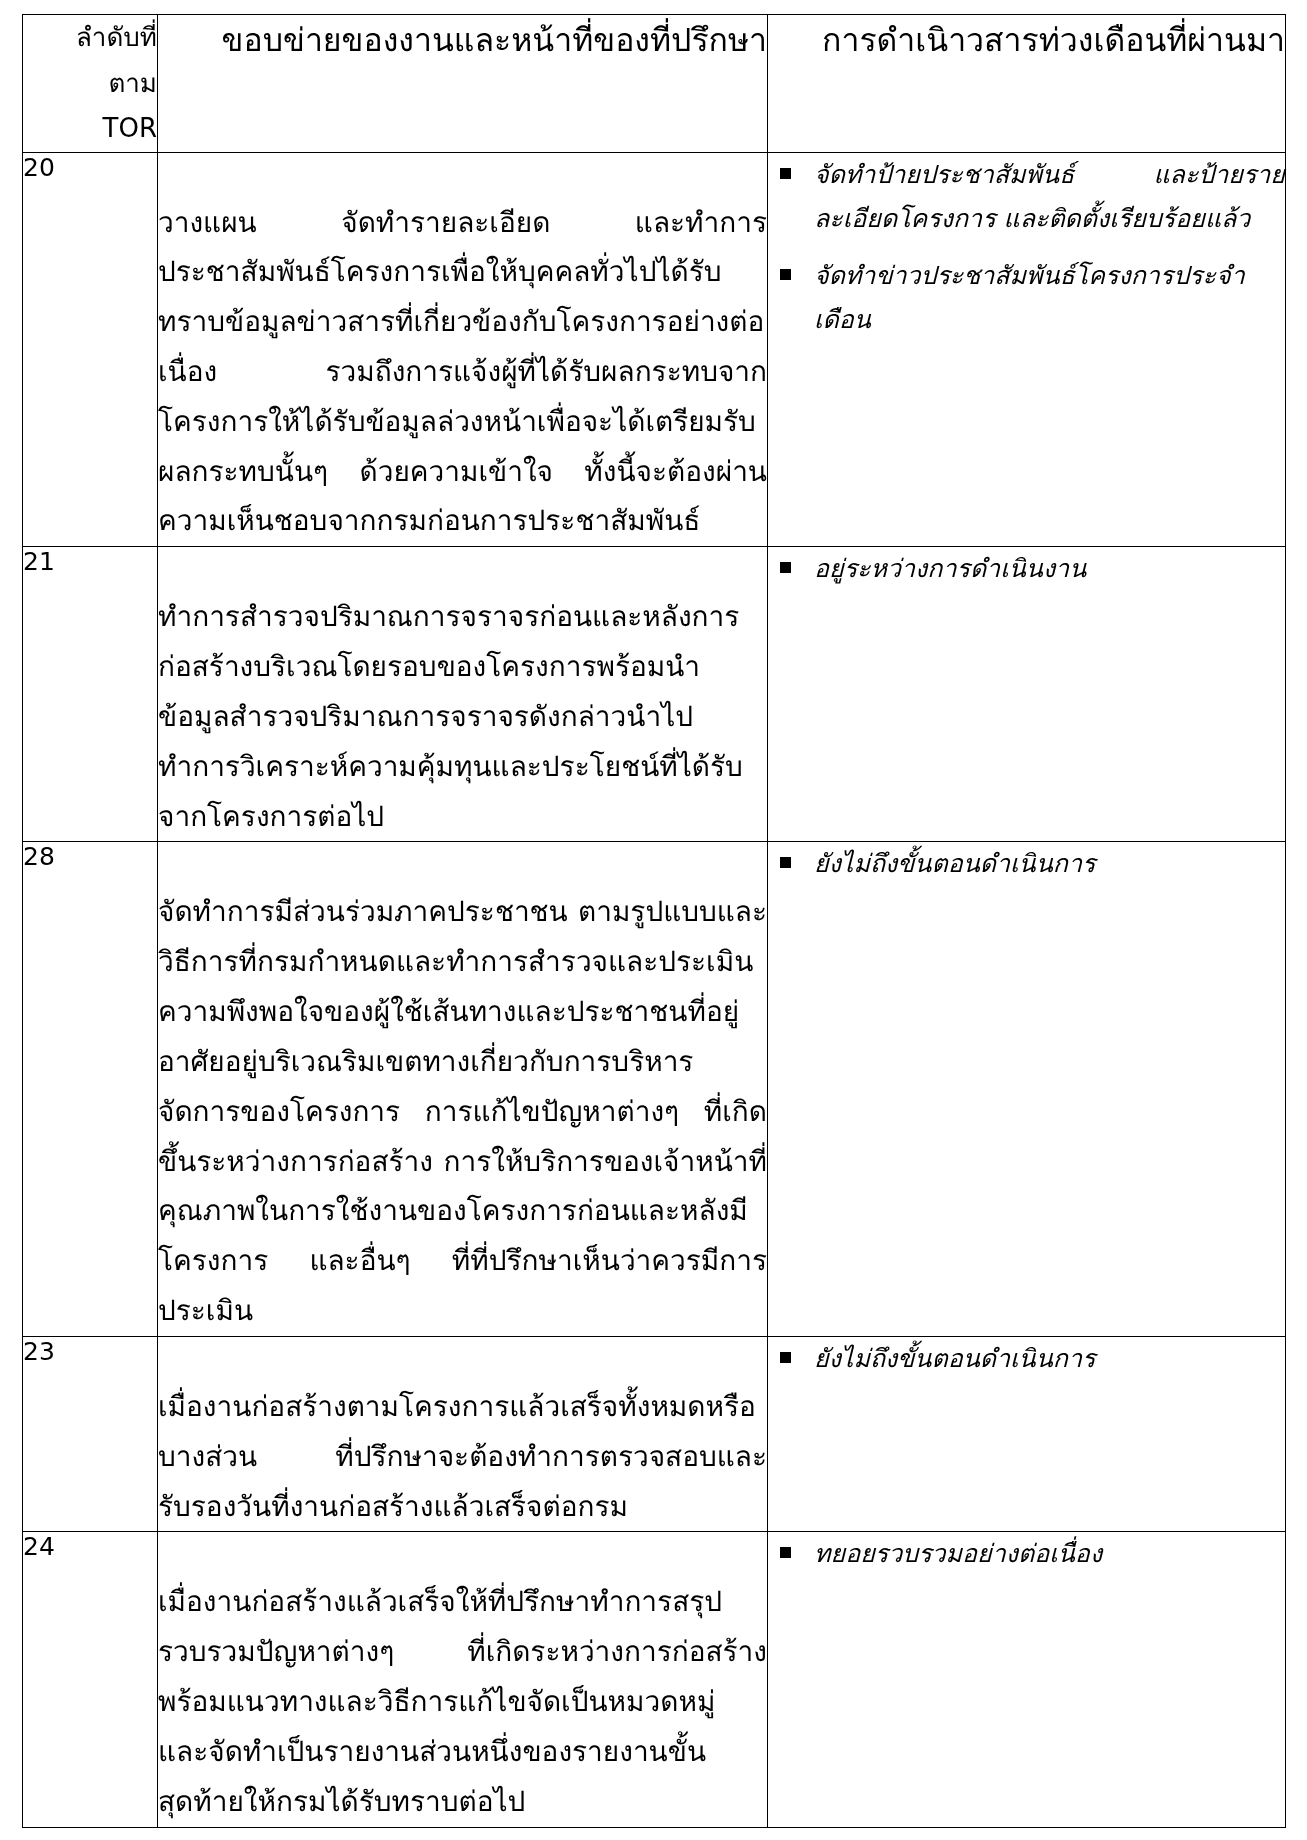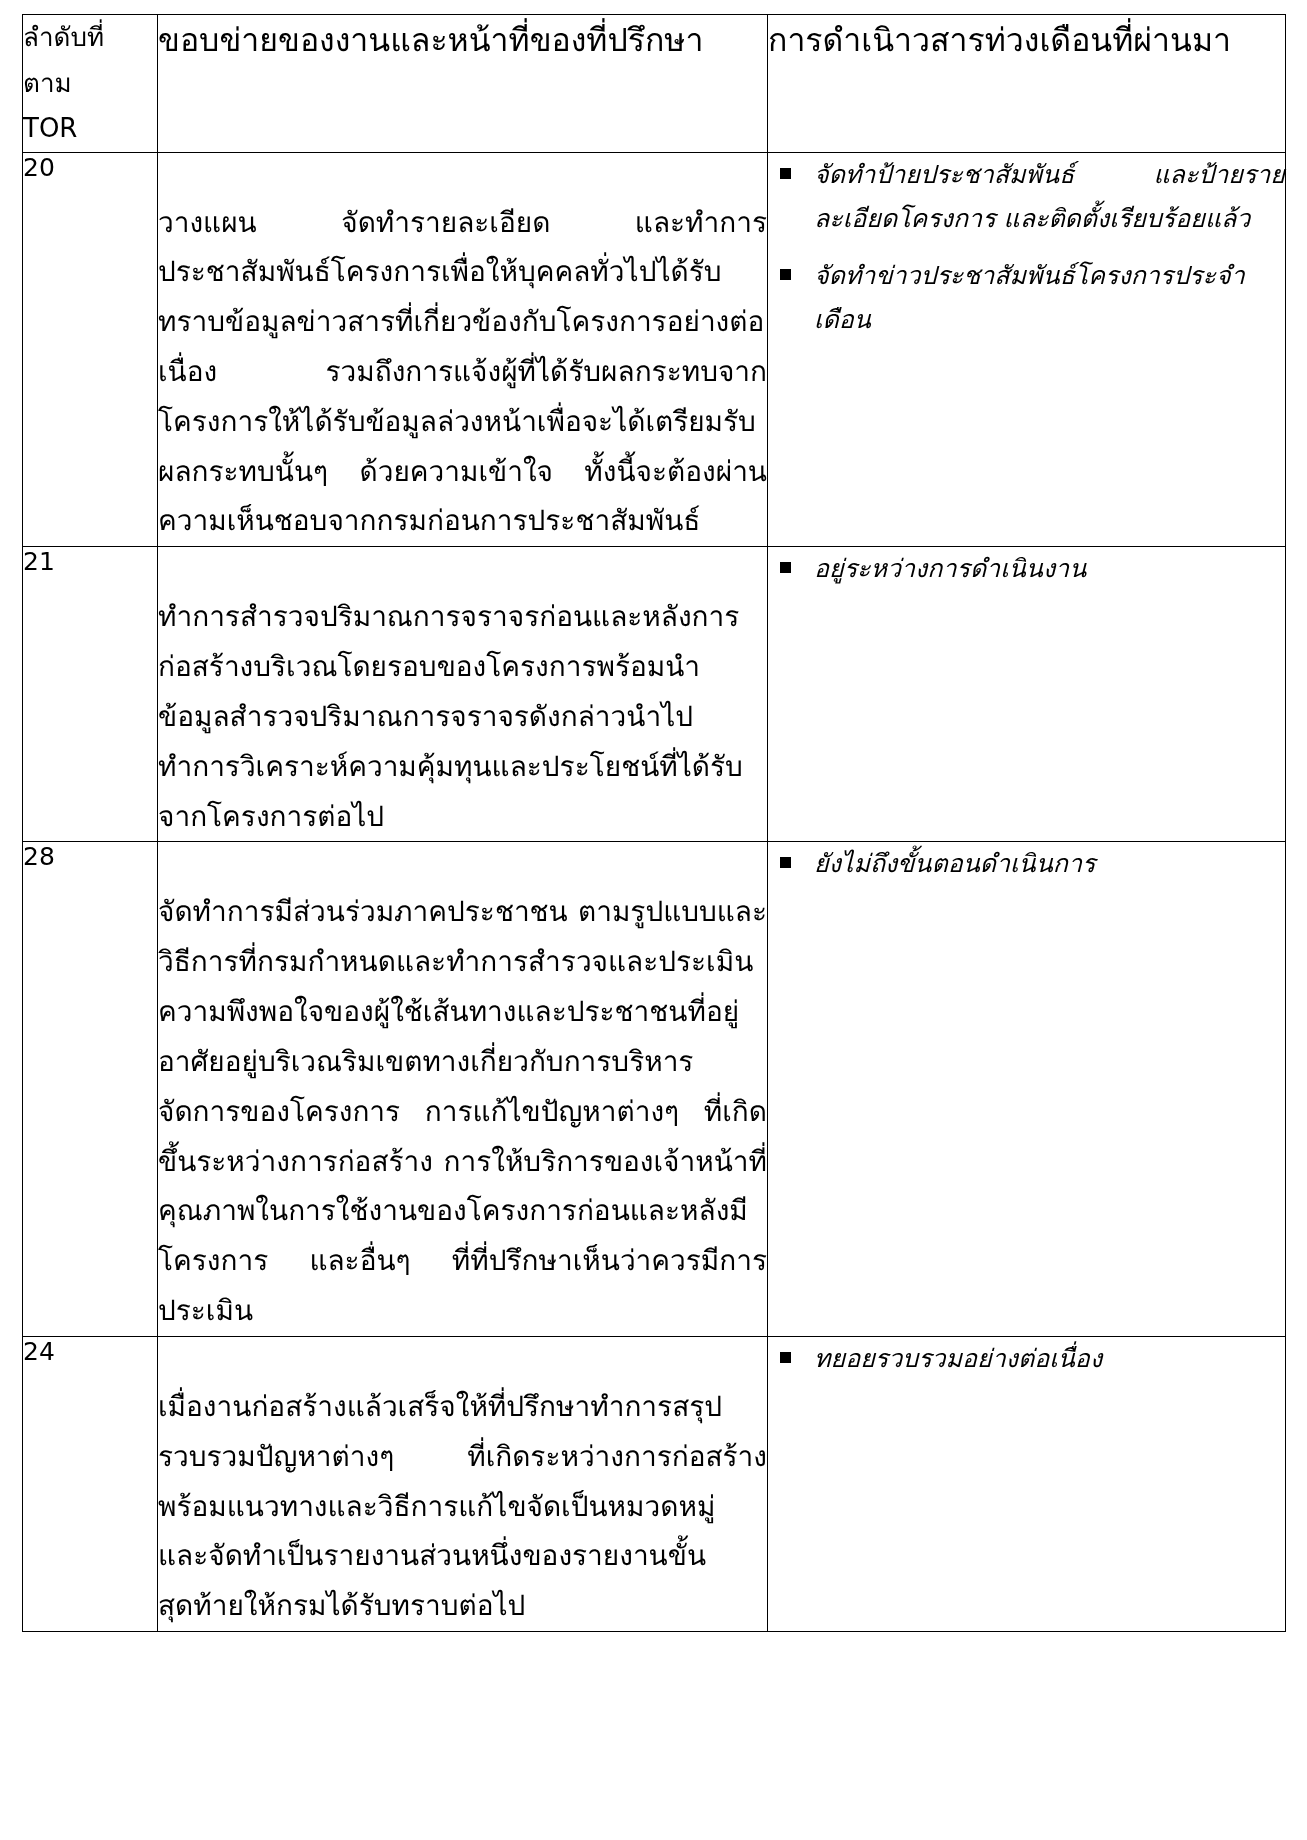--- a/index.html
+++ b/index.html
@@ -28,21 +28,21 @@
   table.tor-table td {
     border: 1px solid #000000;
     vertical-align: top;
     padding: 0;
   }
   col.c-no    { width: 135px; }
   col.c-scope { width: 610px; }
   col.c-prog  { width: 518px; }
 
   thead th {
-    text-align: left;
+    text-align: right;
     vertical-align: middle;
     font-weight: normal;
     padding: 12px 6px 16px 6px;
   }
   .head-no {
     font-size: 26px;
     line-height: 1.75;
   }
   .head-text {
     font-size: 32px;
@@ -160,20 +160,34 @@
         <td class="cell-prog">
           <ul class="prog-list">
             <li>
               <span class="bullet-sq"></span>
               <span>ยังไม่ถึงขั้นตอนดำเนินการ</span>
             </li>
           </ul>
         </td>
       </tr>
 
+      <tr>
+        <td class="cell-no">23</td>
+        <td class="cell-scope">
+          <div class="scope-text">เมื่องานก่อสร้างตามโครงการแล้วเสร็จทั้งหมดหรือบางส่วน ที่ปรึกษาจะต้องทำการตรวจสอบและรับรองวันที่งานก่อสร้างแล้วเสร็จต่อกรม</div>
+        </td>
+        <td class="cell-prog">
+          <ul class="prog-list">
+            <li>
+              <span class="bullet-sq"></span>
+              <span>ยังไม่ถึงขั้นตอนดำเนินการ</span>
+            </li>
+          </ul>
+        </td>
+      </tr>
 
       <tr>
         <td class="cell-no">24</td>
         <td class="cell-scope">
           <div class="scope-text">เมื่องานก่อสร้างแล้วเสร็จให้ที่ปรึกษาทำการสรุปรวบรวมปัญหาต่างๆ ที่เกิดระหว่างการก่อสร้าง พร้อมแนวทางและวิธีการแก้ไขจัดเป็นหมวดหมู่ และจัดทำเป็นรายงานส่วนหนึ่งของรายงานขั้นสุดท้ายให้กรมได้รับทราบต่อไป</div>
         </td>
         <td class="cell-prog">
           <ul class="prog-list">
             <li>
               <span class="bullet-sq"></span>

